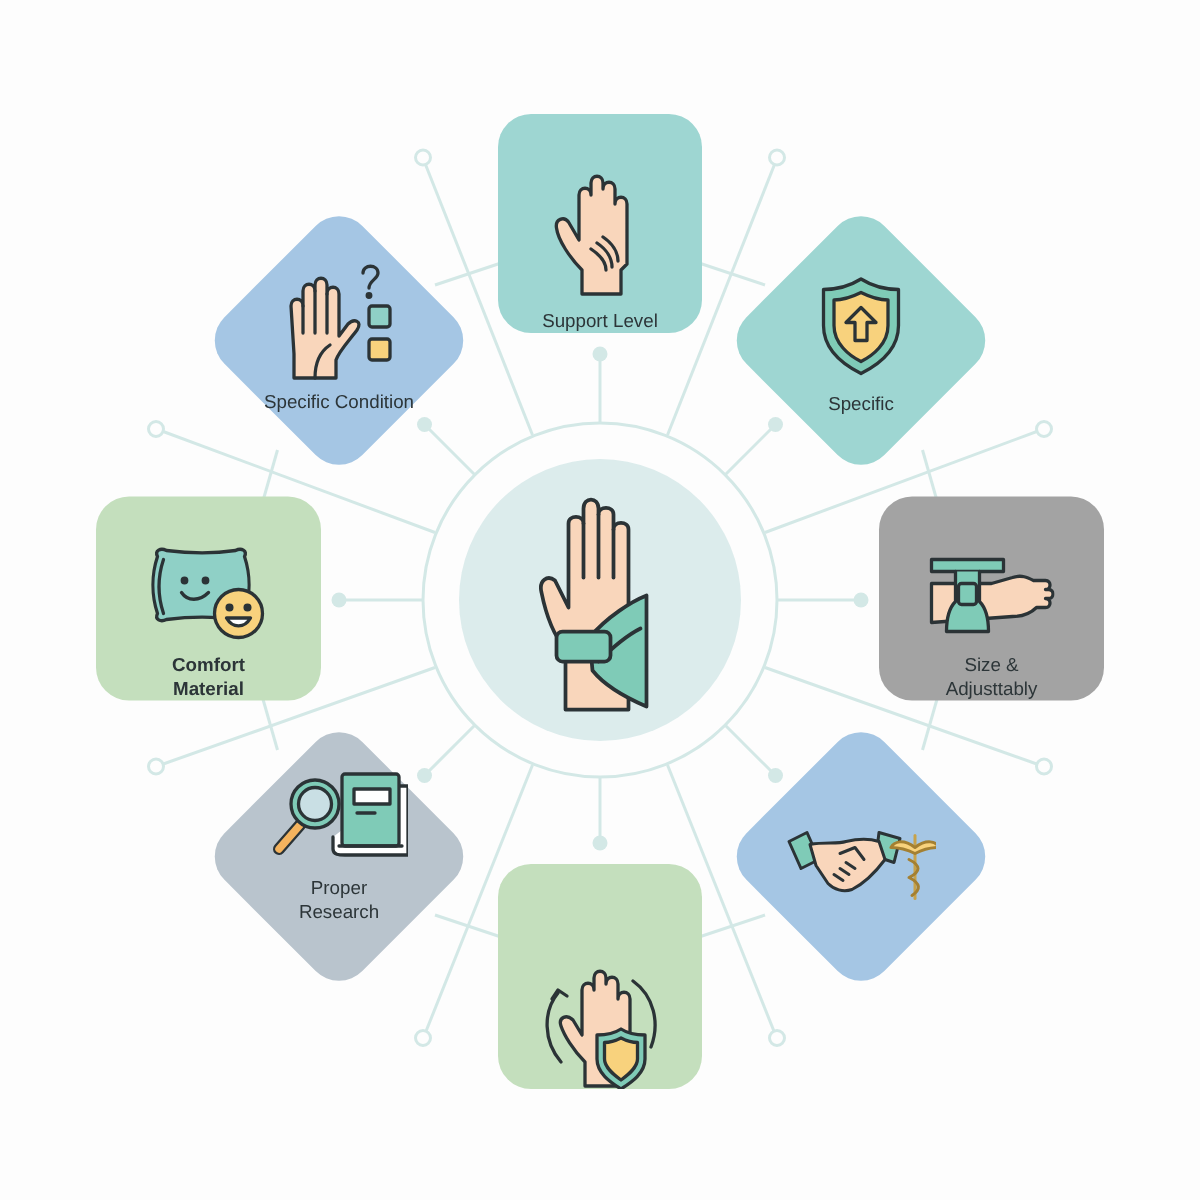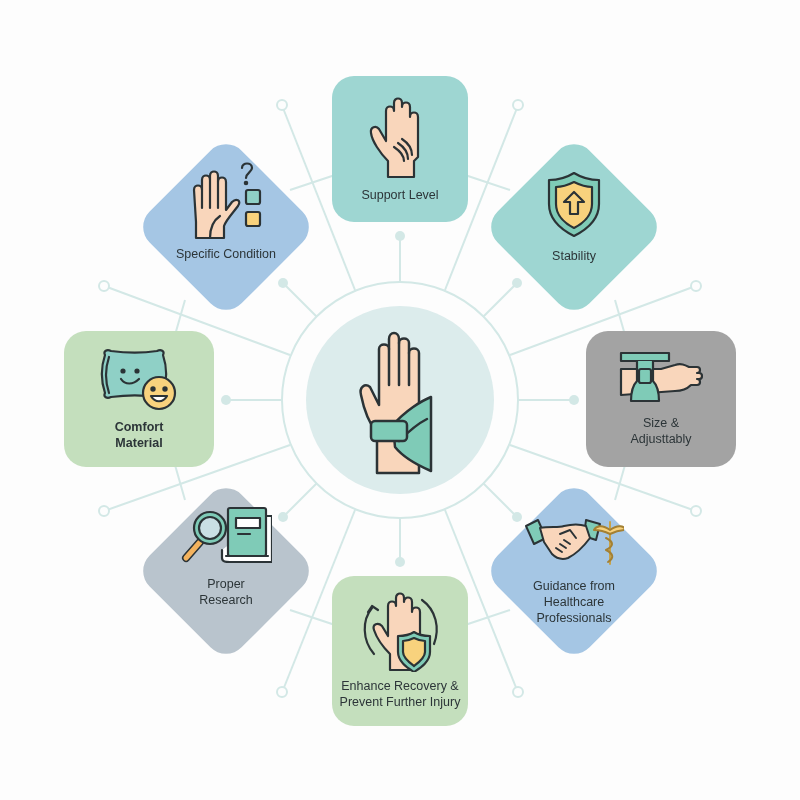--- a/index.html
+++ b/index.html
@@ -5,30 +5,30 @@
   html, body { margin:0; padding:0; }
   body {
     width:800px; height:800px; position:relative; overflow:hidden;
     background:#fdfdfd;
     font-family:"Liberation Sans", "DejaVu Sans", sans-serif;
     color:#2f3a3d;
   }
   #connectors { position:absolute; left:0; top:0; width:800px; height:800px; }
   .card {
     position:absolute; display:flex; flex-direction:column; align-items:center;
-    justify-content:center; box-sizing:border-box; text-align:center;
+    justify-content:flex-end; box-sizing:border-box; text-align:center;
   }
   .card.square { border-radius:22px; }
   .diamond {
     position:absolute; width:130px; height:130px; border-radius:22px;
     transform:rotate(45deg);
   }
   .diamond-content {
     position:absolute; display:flex; flex-direction:column; align-items:center;
-    text-align:center;
+    justify-content:center; text-align:center;
   }
   .label {
     font-size:12.5px; line-height:16px; color:#2c3538; white-space:pre-line;
   }
   .icon svg { display:block; }
   .hub {
     position:absolute; left:306px; top:306px; width:188px; height:188px;
     border-radius:50%; background:#dcecec;
     display:flex; align-items:center; justify-content:center;
   }
@@ -126,21 +126,21 @@
 <div class="diamond-content" style="left:514px;top:170px;width:120px;height:120px;">
   <span class="icon">
     <svg width="56" height="68" viewBox="0 0 56 68">
       <g stroke="#2b3336" stroke-width="2.2" stroke-linejoin="round">
         <path d="M28 3 C20 8 12 10 3 10 L3 34 C3 50 16 60 28 66 C40 60 53 50 53 34 L53 10 C44 10 36 8 28 3 Z" fill="#7fcbb7"></path>
         <path d="M28 12 C22 15 16 17 10 17 L10 34 C10 46 20 54 28 58 C36 54 46 46 46 34 L46 17 C40 17 34 15 28 12 Z" fill="#f8d27d"></path>
         <path d="M28 22 L18 32 L24 32 L24 44 L32 44 L32 32 L38 32 Z" fill="none"></path>
       </g>
     </svg>
   </span>
-  <span class="label" style="margin-top:10px;">Stability</span>
+  <span class="label" style="margin-top:10px;">Specific</span>
 </div>
 
 <div class="card square" style="left:586px;top:331px;width:150px;height:136px;background:#a3a3a3;">
   <span class="icon">
     <svg width="84" height="54" viewBox="0 0 84 54">
       <g stroke="#2b3336" stroke-width="2.2" stroke-linejoin="round" stroke-linecap="round">
         <rect x="2" y="2" width="48" height="8" fill="#7fcbb7"></rect>
         <path d="M2 18 L42 18 L56 14 C62 12 66 14 70 16 L78 16 C82 16 82 22 78 22 L80 22 C84 22 84 28 80 28 L78 28 C82 28 82 34 78 34 L72 34 C68 38 62 40 56 40 L2 44 Z" fill="#f9d6bb"></path>
         <path d="M18 10 L18 30 C14 34 12 40 12 50 L40 50 C40 40 38 34 34 30 L34 10" fill="#7fcbb7"></path>
         <rect x="20" y="18" width="12" height="14" rx="2" fill="#7fcbb7"></rect>
@@ -160,40 +160,35 @@
         <path d="M62 4 L76 8 L72 24 L60 20 Z" fill="#7fcbb7"></path>
         <path d="M16 12 C26 10 34 12 40 10 C48 8 56 8 62 10 L66 22 C60 30 52 38 44 42 C38 44 32 42 28 38 L20 26 Z" fill="#f9d6bb"></path>
         <path d="M36 18 L46 14 L52 22" fill="none"></path>
         <path d="M32 32 L38 36 M36 28 L42 32 M40 24 L46 28" fill="none"></path>
         <line x1="86" y1="6" x2="86" y2="48" fill="none" stroke="#c7a24a"></line>
         <path d="M86 14 C78 8 72 10 70 14 C76 14 82 16 86 18 C90 16 96 14 102 14 C100 10 94 8 86 14 Z" fill="#f8d27d" stroke="#a48032"></path>
         <path d="M82 22 C90 26 90 30 82 34 C90 38 90 42 84 46" fill="none" stroke="#a48032"></path>
       </g>
     </svg>
   </span>
-  <span class="label" style="margin-top:12px;">Guidance from
-Healthcare
-Professionals</span>
 </div>
 
 <div class="card square" style="left:332px;top:576px;width:136px;height:150px;background:#c4dfbd;">
   <span class="icon">
     <svg width="84" height="80" viewBox="0 0 84 80">
       <g stroke="#2b3336" stroke-width="2.2" stroke-linejoin="round" stroke-linecap="round">
         <path d="M16 62 C4 48 4 28 14 16" fill="none"></path>
         <path d="M10 20 L14 14 L20 18" fill="none"></path>
         <path d="M64 8 C78 18 82 36 76 52" fill="none"></path>
         <path d="M32 78 L32 62 C24 54 18 44 16 38 C14 32 20 30 24 34 L30 44 L30 14 C30 8 38 8 38 14 L38 6 C38 0 46 0 46 6 L46 10 C46 4 54 4 54 10 L54 20 C54 14 62 14 62 20 L62 50 L58 78 Z" fill="#f9d6bb"></path>
         <path d="M56 40 C50 44 44 44 40 44 L40 60 C40 70 50 76 56 80 C62 76 72 70 72 60 L72 44 C68 44 62 44 56 40 Z" fill="#7fcbb7"></path>
         <path d="M56 46 C52 48 48 49 45 49 L45 60 C45 66 52 71 56 74 C60 71 67 66 67 60 L67 49 C64 49 60 48 56 46 Z" fill="#f8d27d"></path>
       </g>
     </svg>
   </span>
-  <span class="label" style="margin-top:6px;">Enhance Recovery &amp;
-Prevent Further Injury</span>
 </div>
 
 <div class="diamond" style="left:161px;top:506px;background:#b9c4cd;"></div>
 <div class="diamond-content" style="left:166px;top:504px;width:120px;height:120px;">
   <span class="icon">
     <svg width="92" height="60" viewBox="0 0 92 60">
       <g stroke="#2b3336" stroke-width="2.2" stroke-linejoin="round" stroke-linecap="round">
         <path d="M42 46 L42 54 C42 58 46 58 50 58 L92 58 L92 12 L86 12" fill="#ffffff"></path>
         <rect x="48" y="4" width="38" height="48" rx="2" fill="#7fcbb7"></rect>
         <path d="M46 52 L88 52" fill="none"></path>

